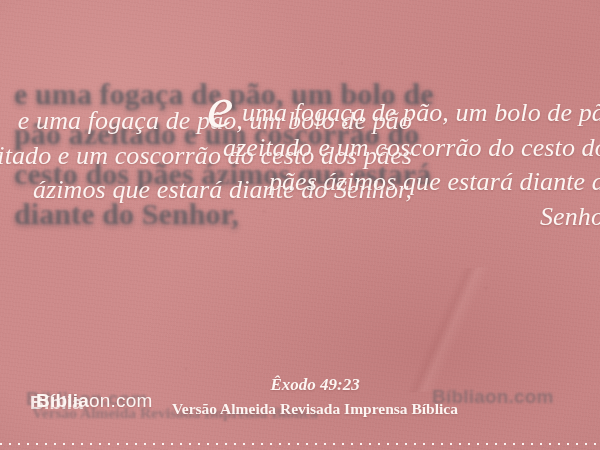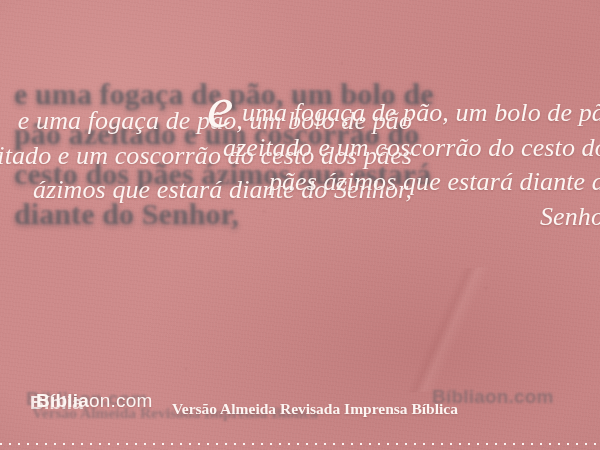--- a/index.html
+++ b/index.html
@@ -218,18 +218,19 @@
 
   <div class="logo" id="logo-ghost-left">Bíbliaon.com</div>
   <div class="logo" id="logo-ghost">Bíbliaon.com</div>
 
   <div class="logo" id="logo-echo">Bíblia</div>
 
   <div class="logo" id="logo-main"><b>Bíblia</b><span>on.com</span></div>
 
   <div id="version-ghost">Versão Almeida Revisada Imprensa Bíblica</div>
 
+  <div id="ref">Êxodo 49:23</div>
 
   <div id="version">Versão Almeida Revisada Imprensa Bíblica</div>
 
   <div id="bottom-dashes"></div>
 
 </div>
 
 </body></html>

